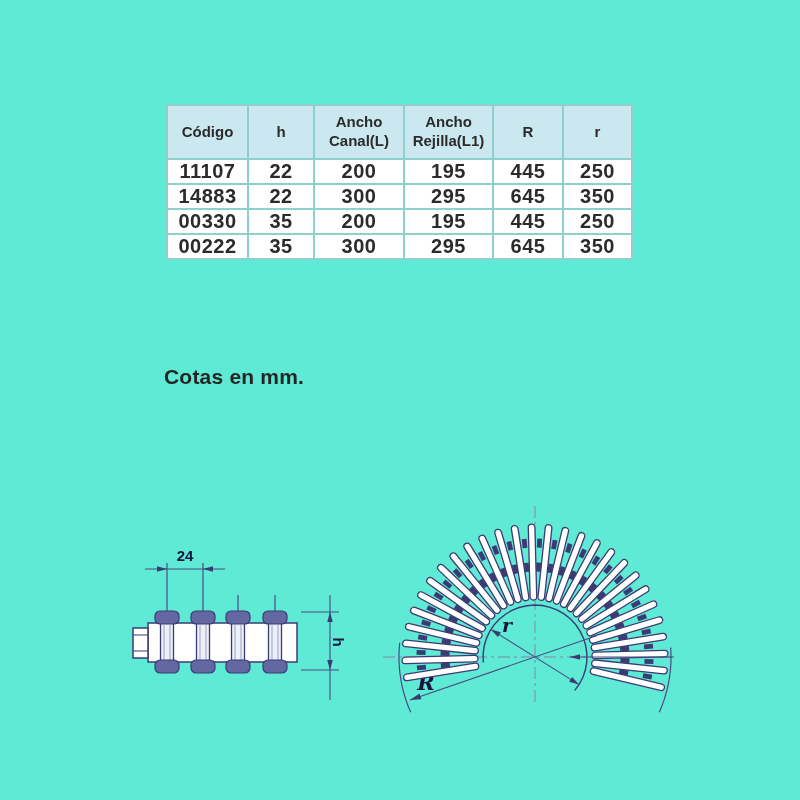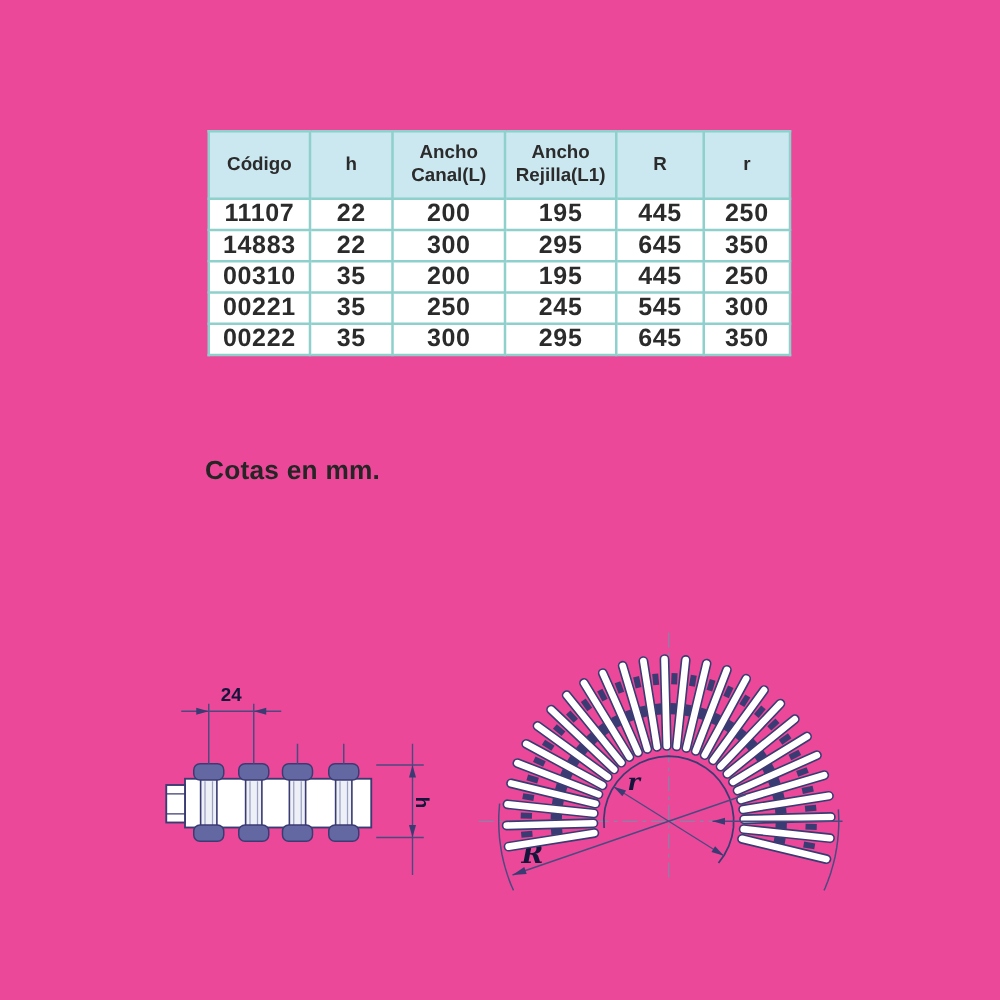--- a/index.html
+++ b/index.html
@@ -1,16 +1,16 @@
 <!DOCTYPE html>
 <html><head>
 <meta charset="utf-8">
 <style>
   html,body{margin:0;padding:0;background:#fff;}
-  .canvas{position:relative;width:800px;height:800px;background:#ec4899;
+  .canvas{position:relative;width:800px;height:800px;background:#5eead4;
           font-family:"Liberation Sans",sans-serif;overflow:hidden;}
   table.spec{position:absolute;left:166px;top:104px;border-collapse:collapse;table-layout:fixed;}
   .spec th,.spec td{border:2px solid #8ed0cb;text-align:center;vertical-align:middle;}
   .spec th{background:#cbe7f0;font-size:15px;font-weight:bold;color:#2b2b2b;height:52px;line-height:1.25;padding:0 2px;}
   .spec td{background:#ffffff;font-size:20px;font-weight:bold;color:#2b2b2b;height:21px;padding:0;letter-spacing:.5px;}
   .note{position:absolute;left:164px;top:365px;font-size:21px;font-weight:bold;color:#252525;letter-spacing:.2px;}
   .diagram{position:absolute;}
   .dimnum{font:bold 15px "Liberation Sans",sans-serif;fill:#15153c;}
   .radlbl{font:italic bold 19px "DejaVu Serif",serif;fill:#15153c;}
 </style>
@@ -49,34 +49,26 @@
         </tr>
         <tr>
           <td>14883</td>
           <td>22</td>
           <td>300</td>
           <td>295</td>
           <td>645</td>
           <td>350</td>
         </tr>
         <tr>
-          <td>00310</td>
+          <td>00330</td>
           <td>35</td>
           <td>200</td>
           <td>195</td>
           <td>445</td>
           <td>250</td>
-        </tr>
-        <tr>
-          <td>00221</td>
-          <td>35</td>
-          <td>250</td>
-          <td>245</td>
-          <td>545</td>
-          <td>300</td>
         </tr>
         <tr>
           <td>00222</td>
           <td>35</td>
           <td>300</td>
           <td>295</td>
           <td>645</td>
           <td>350</td>
         </tr>
       </tbody>

